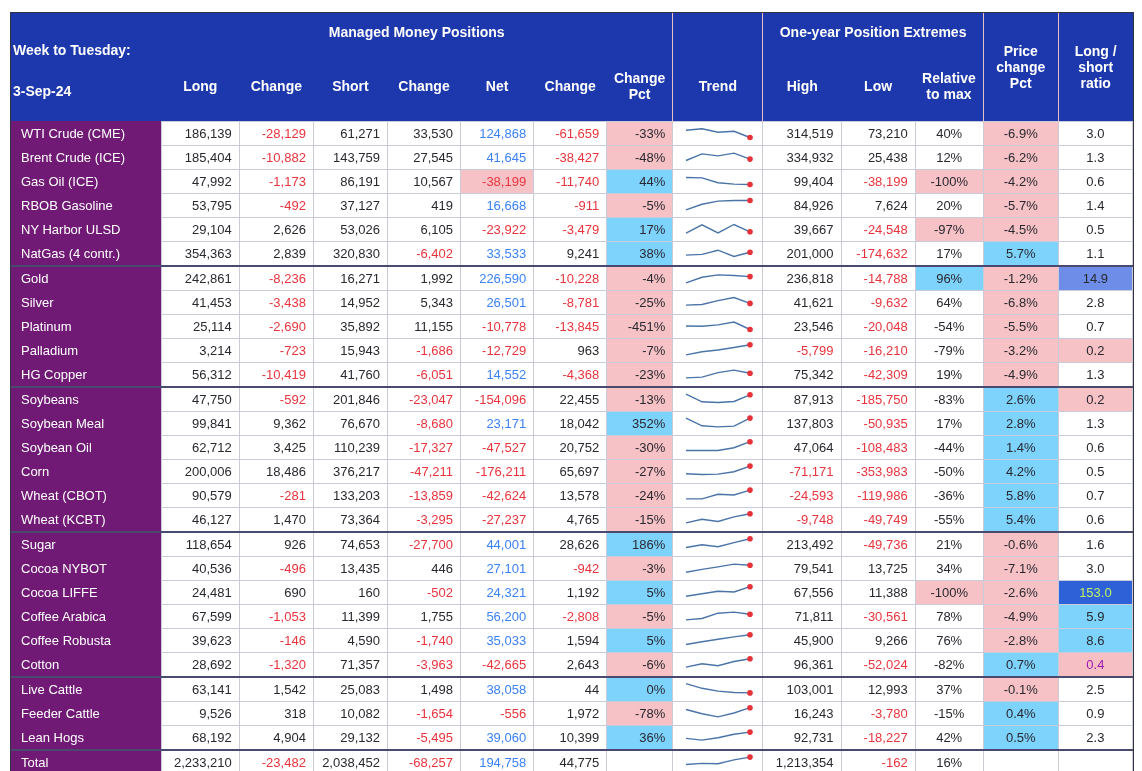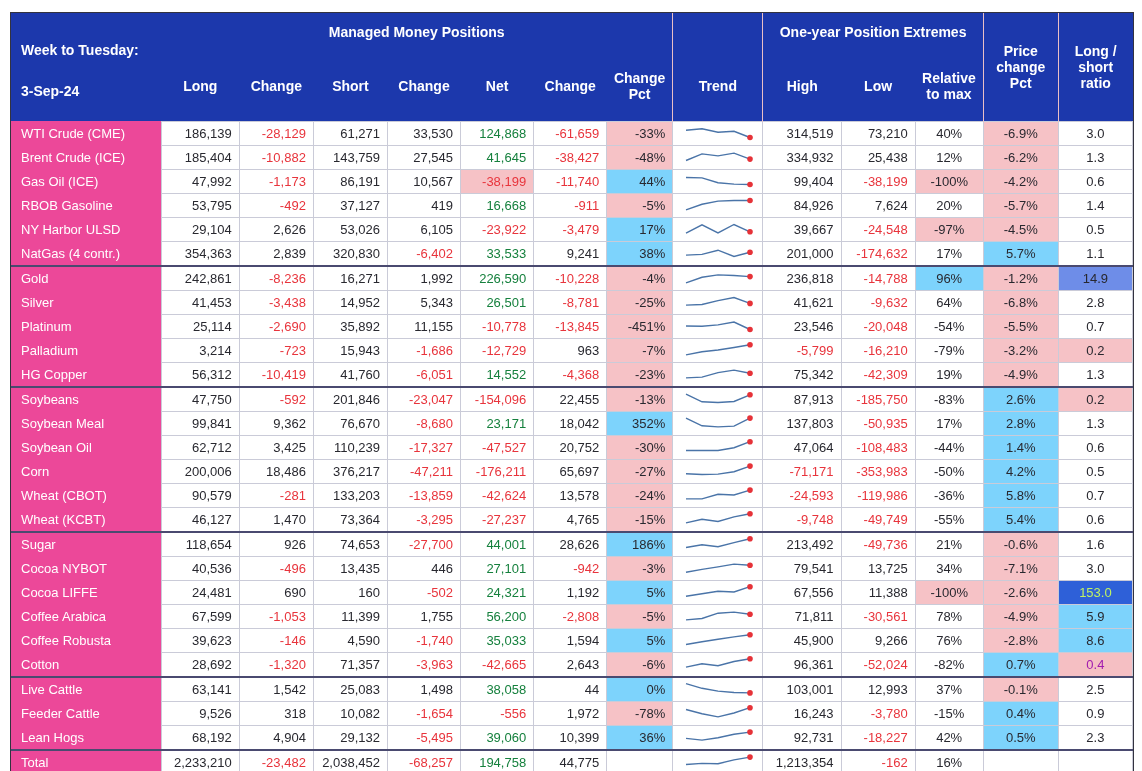--- a/index.html
+++ b/index.html
@@ -2,33 +2,33 @@
 <html><head>
 <meta charset="utf-8">
 <style>
   html,body{margin:0;padding:0;background:#ffffff;}
   body{width:1142px;height:771px;position:relative;font-family:"Liberation Sans",sans-serif;
        -webkit-font-smoothing:antialiased;}
   .wrap{position:absolute;left:10px;top:12px;width:1122px;border:1px solid #33333f;background:#fff;}
   table{border-collapse:collapse;table-layout:fixed;width:100%;}
   thead th{background:#1c38ac;color:#ffffff;font-weight:700;font-size:14px;
            white-space:pre-line;vertical-align:middle;padding:0 4px;}
-  th.lblh{text-align:left;vertical-align:top;padding:7px 4px 0 10px;line-height:1.45;}
+  th.lblh{text-align:left;vertical-align:top;padding:7px 4px 0 2px;line-height:1.45;}
   tr.h1 th{height:26px;}
   tr.h2 th{height:46px;}
   th.sep-l{border-left:1px solid #e9bfc6;}
   tbody td{font-size:13px;color:#28282f;height:23px;border:1px solid #cacbd8;
            padding:0 7px 0 2px;overflow:hidden;white-space:nowrap;}
-  td.lbl{background:#ec4899;color:#ffffff;border:none;text-align:left;padding:0 4px 0 10px;margin-top:43px;}
+  td.lbl{background:#701a75;color:#ffffff;border:none;text-align:left;padding:0 4px 0 10px;margin-top:43px;}
   td.num{text-align:right;}
   td.ctr{text-align:center;padding:0 4px;}
   td.trend{padding:0;text-align:center;}
   td.trend svg{display:block;margin:0 auto;}
   .neg{color:#e8343c;}
-  .muted{color:#15803d;border-radius:11px;}
+  .muted{color:#3b82f6;border-radius:11px;}
   .bg-pink{background:#f6c2c6;}
   .bg-blue{background:#7dd3fc;}
   .bg-blue-mid{background:#6e8de8;}
   .bg-blue-strong{background:#2e60d8;color:#bef264;}
   .bg-pink-faint{background:#f5bfc3;color:#a21caf;}
   tr.sep td{border-top:2px solid #4a4a70;}
 </style>
 </head>
 <body>
 

